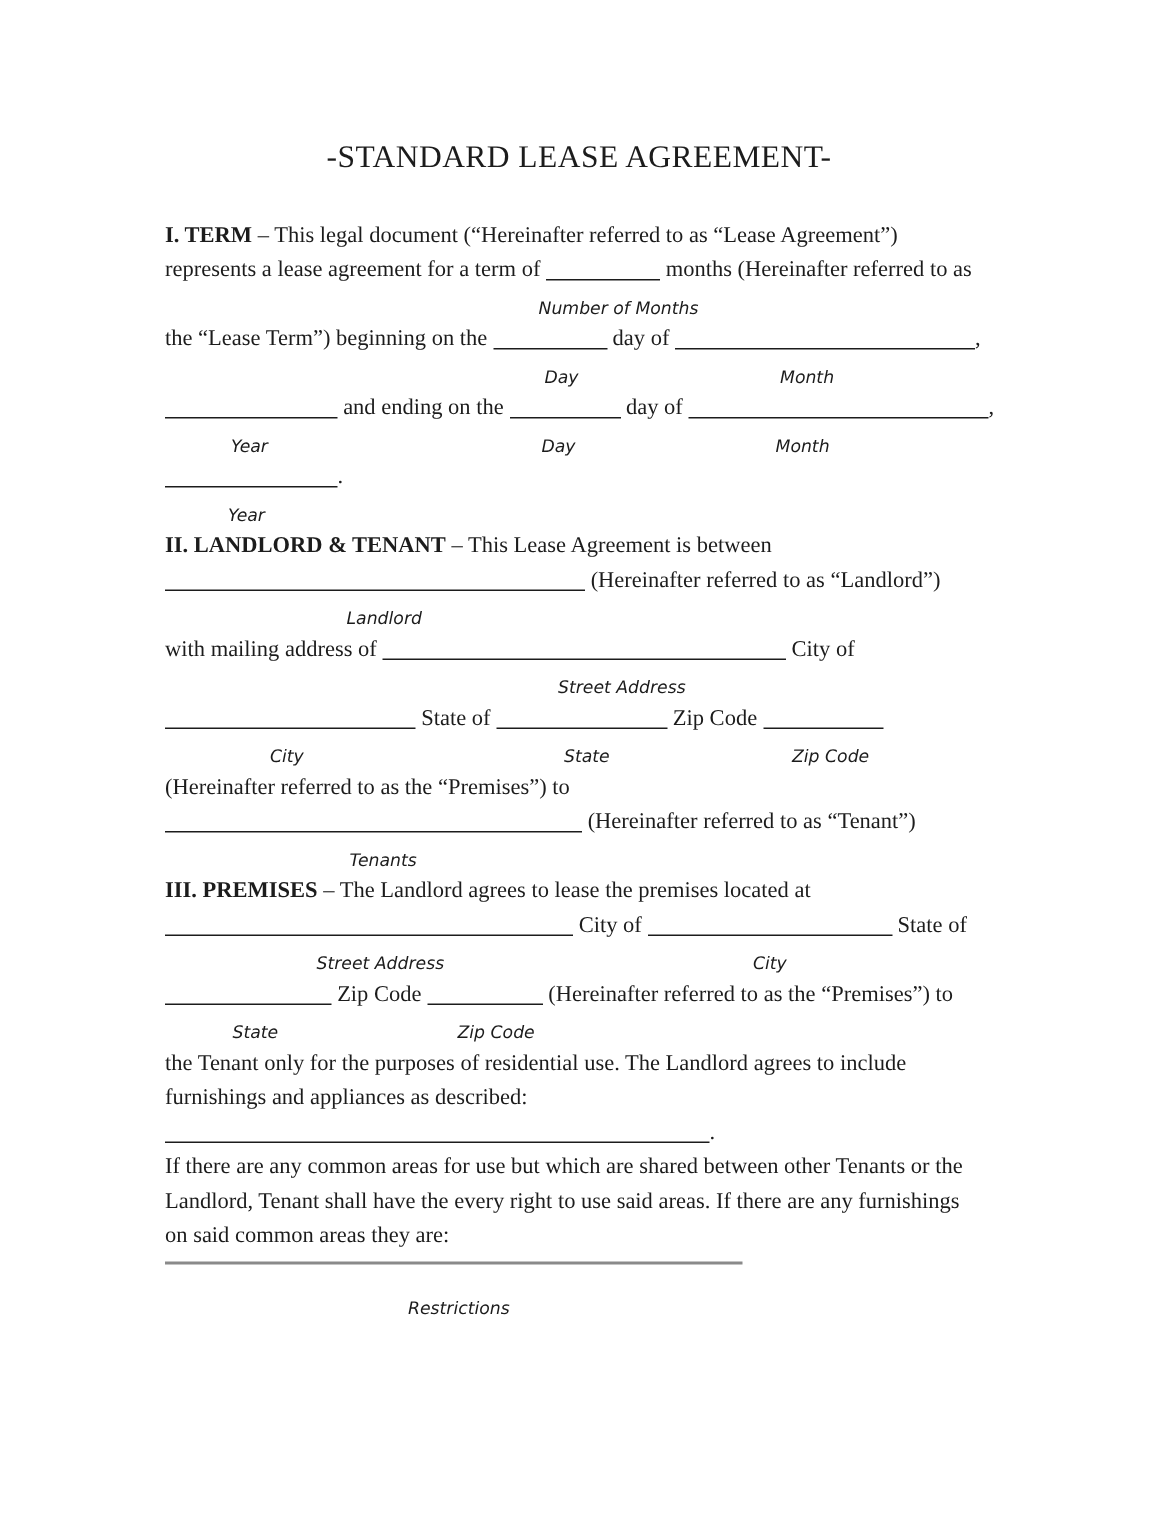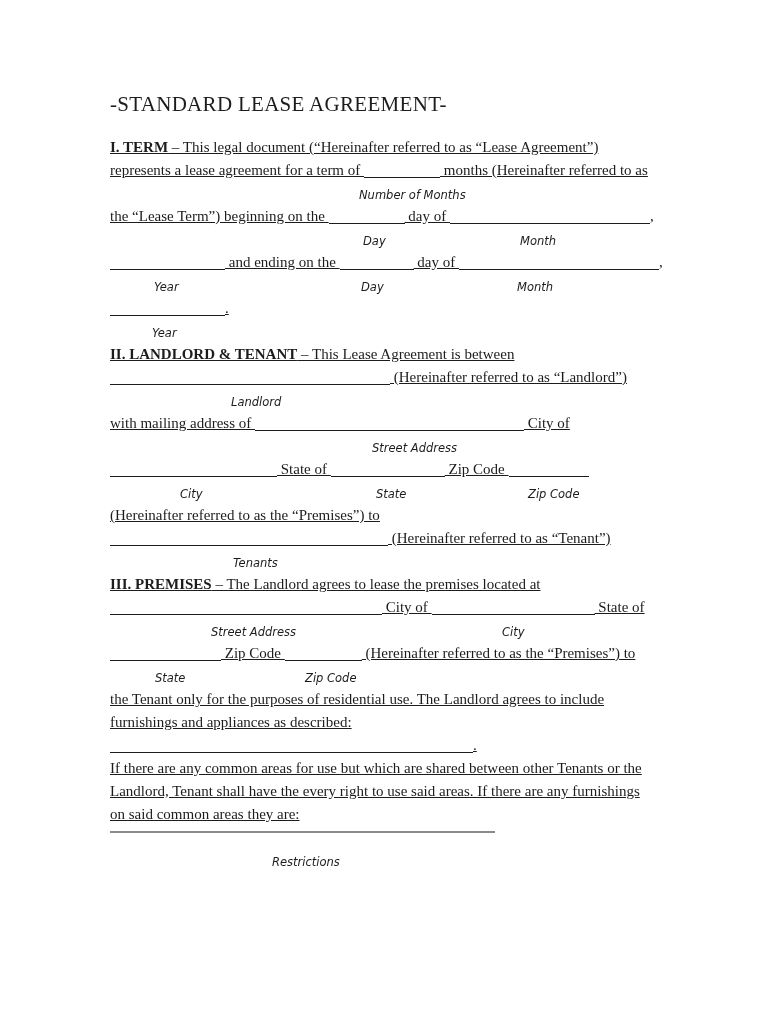--- a/index.html
+++ b/index.html
@@ -6,27 +6,28 @@
   .page{
     position:relative;
     width:770px;height:1024px;
     background:var(--paper,#ffffff);
     color:var(--ink,#1c1c1c);
     overflow:hidden;
   }
   .content{position:absolute;left:110px;top:0;width:552px;}
   .title{
     margin-top:92px;
+    text-align:center;
     font-family:"Liberation Serif",serif;
     font-size:21px;
     font-weight:400;
     letter-spacing:0.3px;
     white-space:nowrap;
   }
-  .docbody{margin-top:19px;text-decoration:underline;}
+  .docbody{margin-top:29px;}
   .row{
     position:relative;
     height:23px;
     line-height:22px;
     font-family:"Liberation Serif",serif;
     font-size:15px;
     white-space:nowrap;
   }
   .b{font-weight:700;}
   .bl{

